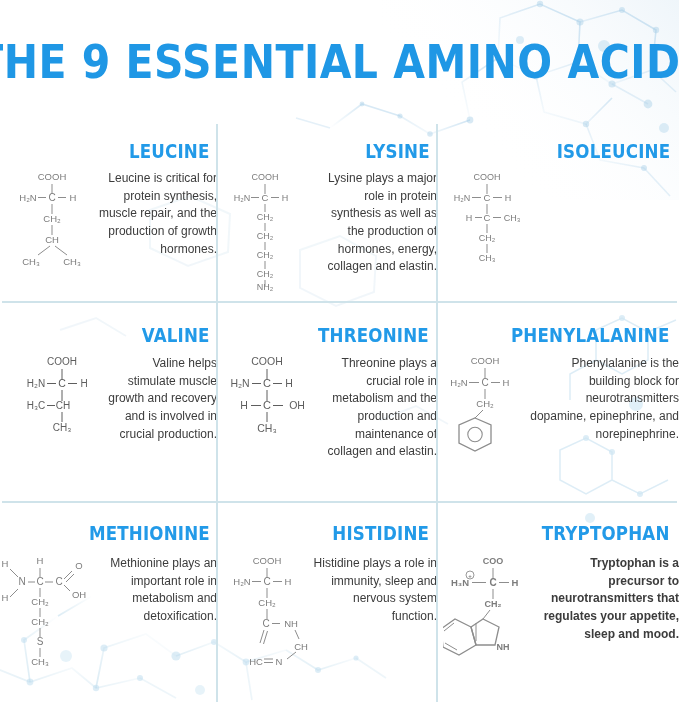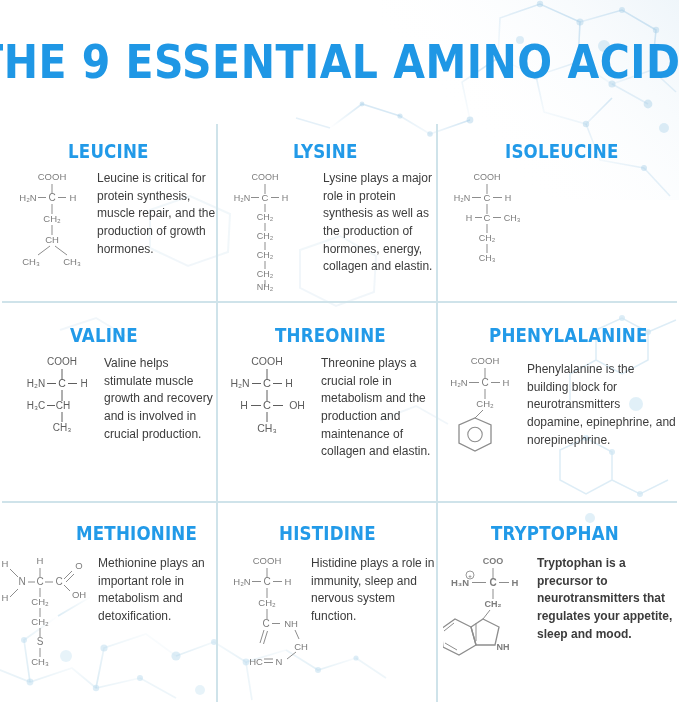--- a/index.html
+++ b/index.html
@@ -40,20 +40,21 @@
     width:679px;
     height:582px;
     display:grid;
     grid-template-columns:217px 220px 242px;
     grid-template-rows:180px 200px 202px;
   }
   .cell {
     position:relative;
     box-sizing:border-box;
     padding:0;
+    text-align:right;
   }
   .vline-1, .vline-2, .hline-1, .hline-2 {
     position:absolute; background:#cfe3ea; z-index:3;
   }
   .vline-1 { left:216px; top:2px;   width:2px; height:578px; }
   .vline-2 { left:436px; top:2px;   width:2px; height:578px; }
   .hline-1 { left:2px;   top:179px; height:1.5px; width:675px; }
   .hline-2 { left:2px;   top:379px; height:1.5px; width:675px; }
 
   .cell-head {
@@ -94,21 +95,21 @@
   .c-valine .cell-head    { margin:22px 0 6px 70px; }
   .c-valine .cell-body    { padding-left:22px; }
   .c-valine .desc         { width:130px; margin-left:4px; margin-top:2px; }
 
   .c-threonine .cell-head { margin:22px 0 6px 58px; }
   .c-threonine .cell-body { padding-left:10px; }
   .c-threonine .desc      { width:132px; margin-left:8px; margin-top:2px; }
 
   .c-phenyl .cell-head    { margin:22px 0 6px 52px; }
   .c-phenyl .cell-body    { padding-left:8px; }
-  .c-phenyl .desc         { width:152px; margin-left:6px; margin-top:8px; }
+  .c-phenyl .desc         { width:152px; margin-left:6px; margin-top:2px; }
 
   .c-methionine .cell-head{ margin:20px 0 8px 76px; }
   .c-methionine .cell-body{ padding-left:0px; }
   .c-methionine .desc     { width:130px; margin-left:8px; margin-top:2px; }
 
   .c-histidine .cell-head { margin:20px 0 8px 62px; }
   .c-histidine .cell-body { padding-left:12px; }
   .c-histidine .desc      { width:140px; margin-left:0; margin-top:2px; }
 
   .c-tryptophan .cell-head{ margin:20px 0 8px 54px; }

